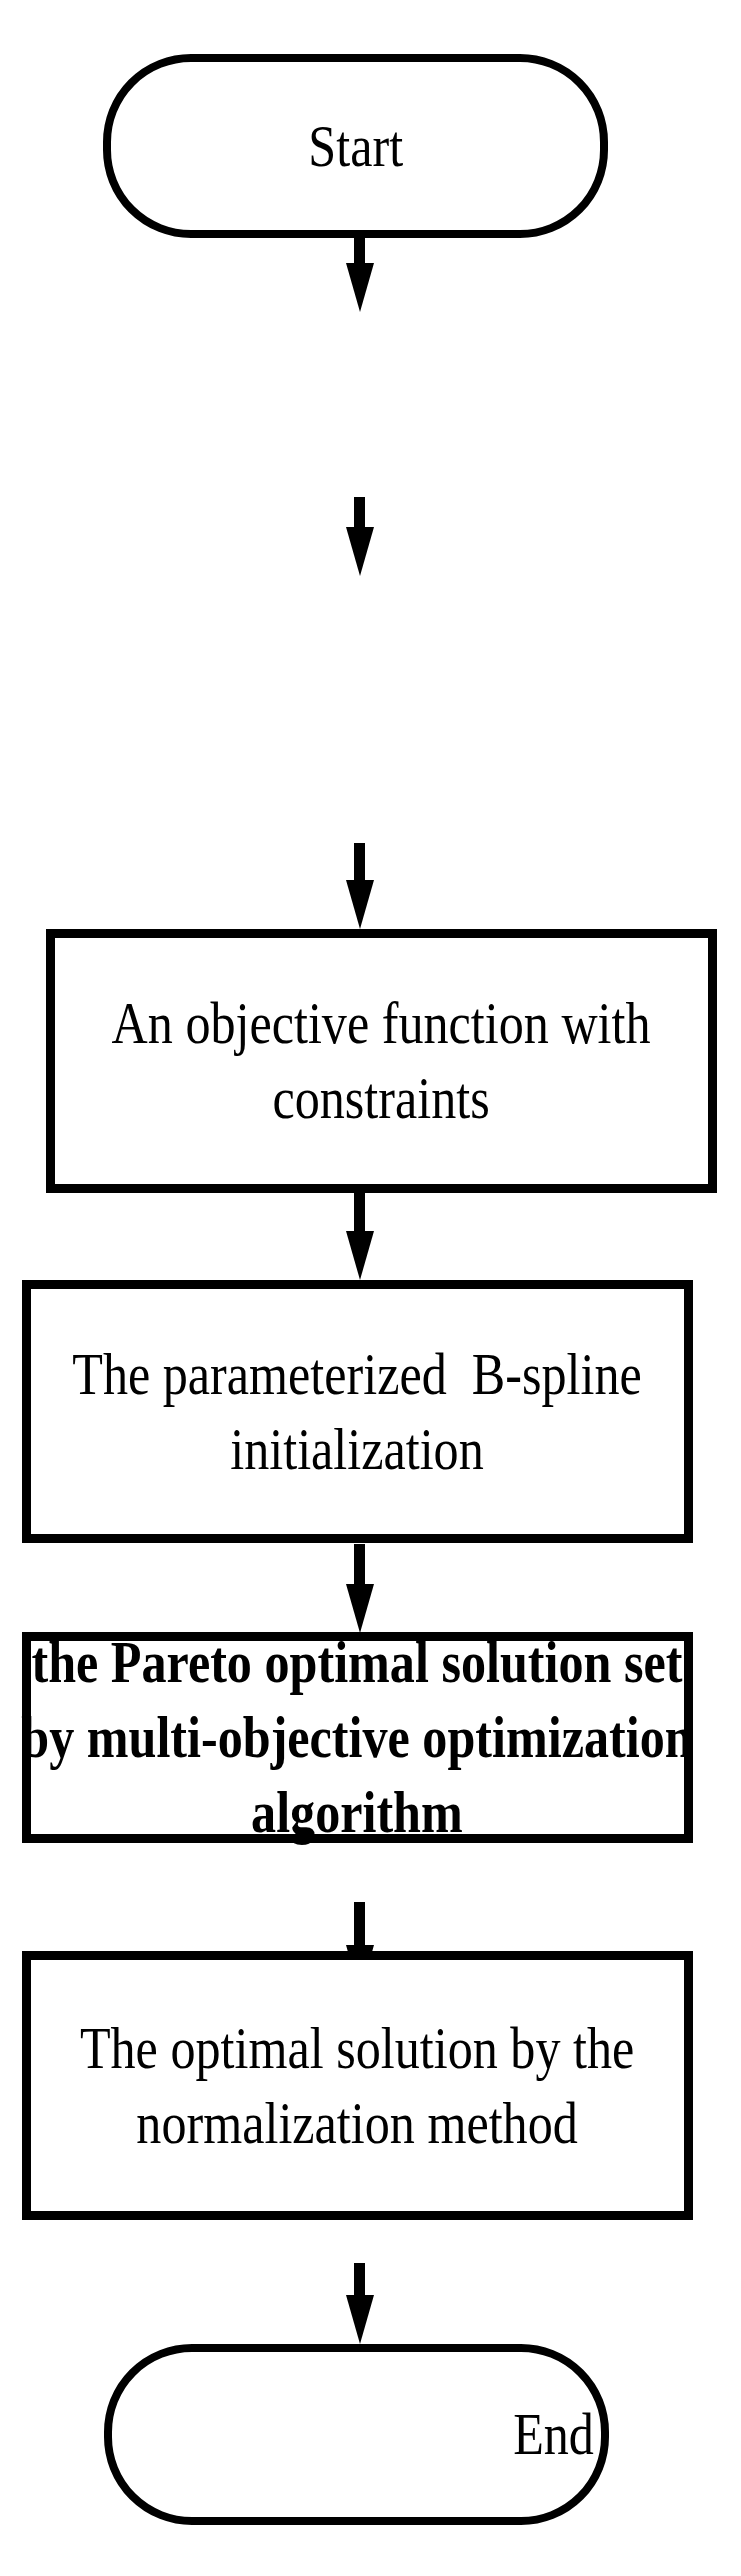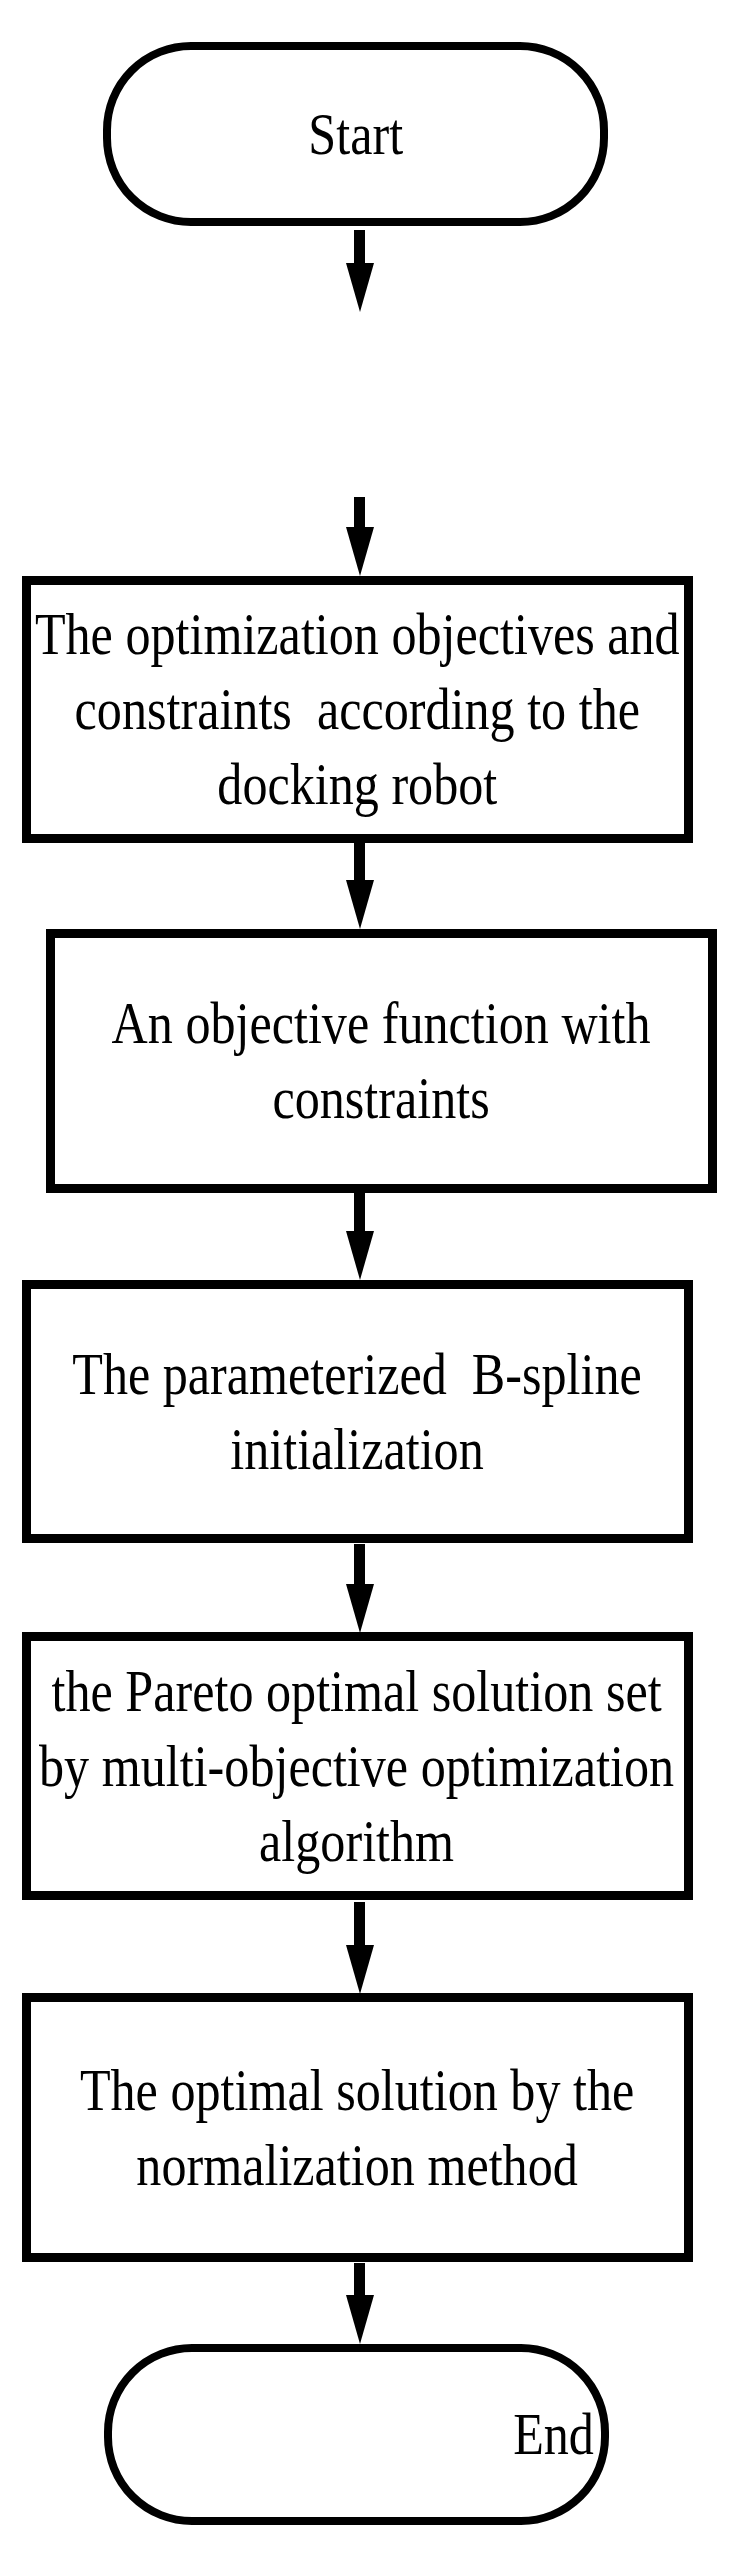--- a/index.html
+++ b/index.html
@@ -62,40 +62,35 @@
     border-left: 14.6px solid transparent;
     border-right: 14.6px solid transparent;
     border-top: 49px solid #000000;
   }
 </style>
 </head>
 <body>
 
 <div class="canvas">
 
-  <div class="node terminal" style="left:103px; top:42px; width:505px; height:184px;">
+  <div class="node terminal" style="left:103px; top:54px; width:505px; height:184px;">
     <span class="node-text">Start</span>
   </div>
 
   <div class="arrow" style="top:230px; height:82px;">
     <div class="arrow-stem"></div>
     <div class="arrow-head"></div>
   </div>
 
 
   <div class="arrow" style="top:497px; height:79px;">
     <div class="arrow-stem"></div>
     <div class="arrow-head"></div>
   </div>
 
-  <div class="node process" style="top:576px; height:267px;">
-    <span class="node-text">The optimization objectives and
-constraints  according to the
-docking robot</span>
-  </div>
 
   <div class="arrow" style="top:843px; height:86px;">
     <div class="arrow-stem"></div>
     <div class="arrow-head"></div>
   </div>
 
   <div class="node process" style="top:929px; height:264px;margin-left:24px;">
     <span class="node-text">An objective function with
 constraints</span>
   </div>
@@ -108,32 +103,32 @@
   <div class="node process" style="top:1280px; height:263px;">
     <span class="node-text">The parameterized  B-spline
 initialization</span>
   </div>
 
   <div class="arrow" style="top:1544px; height:89px;">
     <div class="arrow-stem"></div>
     <div class="arrow-head"></div>
   </div>
 
-  <div class="node process" style="top:1632px; height:268px;">
+  <div class="node process" style="top:1632px; height:211px;font-weight:bold;">
     <span class="node-text">the Pareto optimal solution set
 by multi-objective optimization
 algorithm</span>
   </div>
 
   <div class="arrow" style="top:1902px; height:92px;">
     <div class="arrow-stem"></div>
     <div class="arrow-head"></div>
   </div>
 
-  <div class="node process" style="top:1993px; height:269px;text-align:center;">
+  <div class="node process" style="top:1951px; height:269px;text-align:center;">
     <span class="node-text">The optimal solution by the
 normalization method</span>
   </div>
 
   <div class="arrow" style="top:2263px; height:81px;">
     <div class="arrow-stem"></div>
     <div class="arrow-head"></div>
   </div>
 
   <div class="node terminal" style="left:104px; top:2344px; width:505px; height:181px;justify-content:flex-end;">

